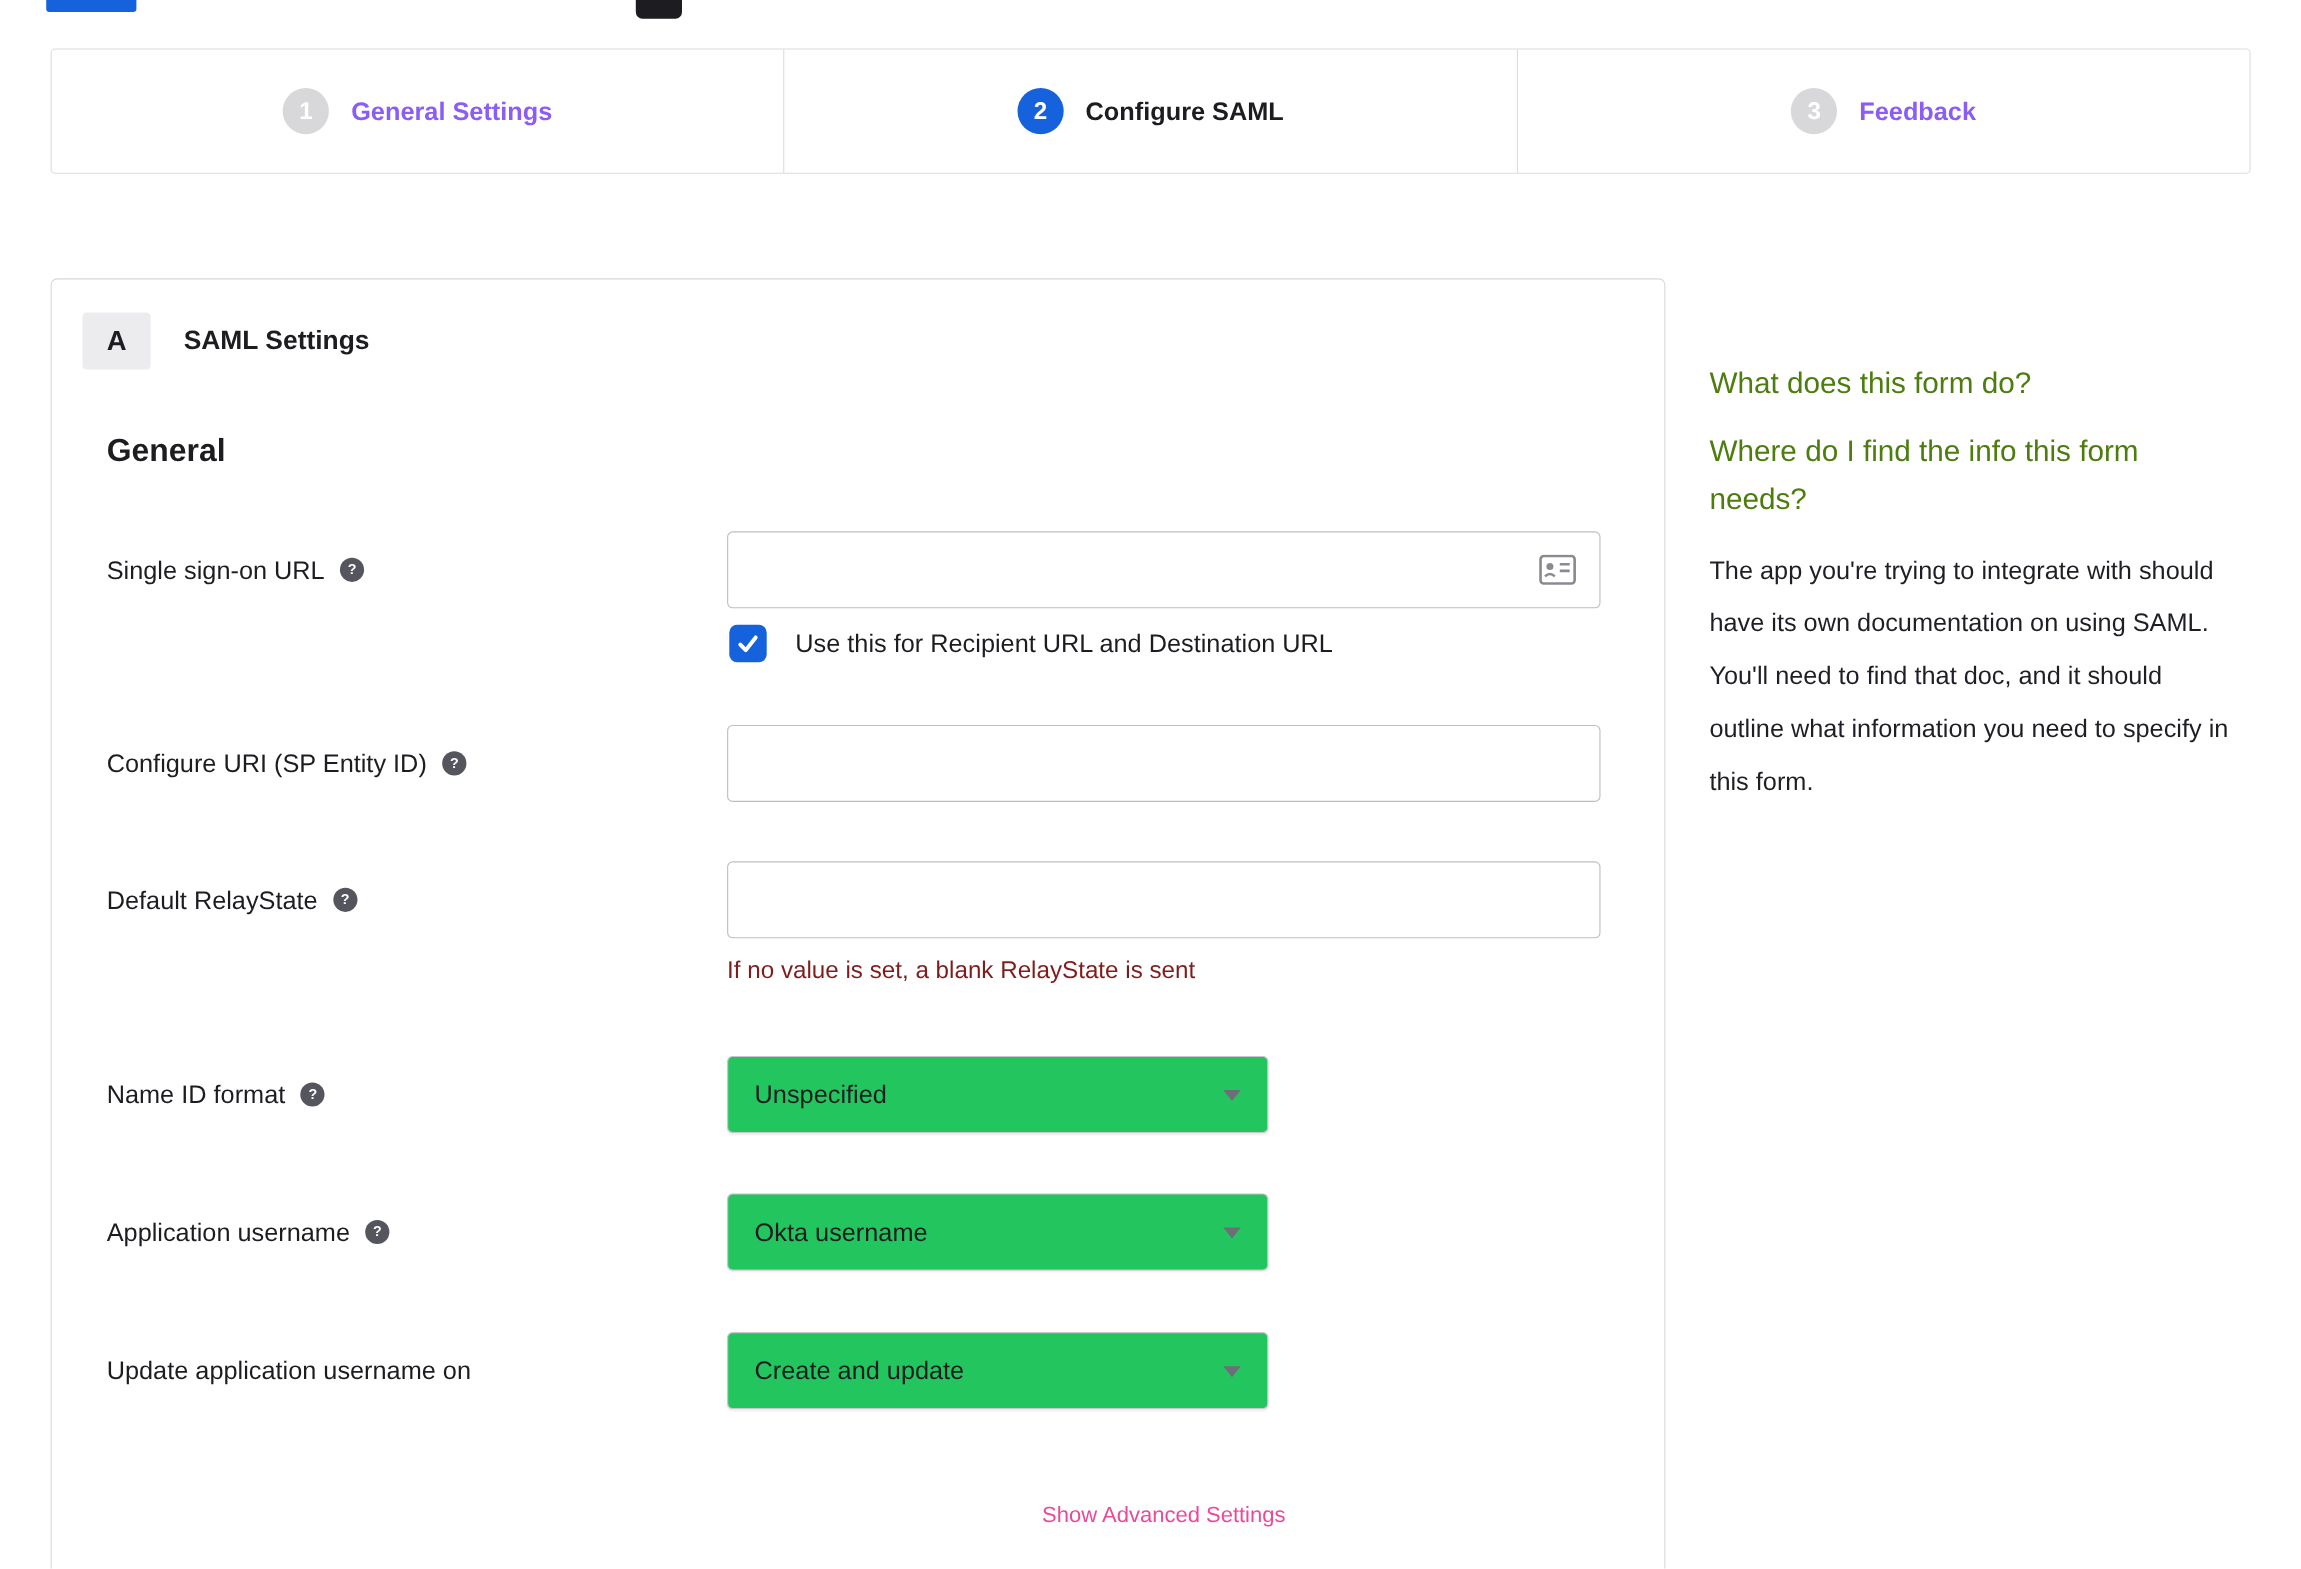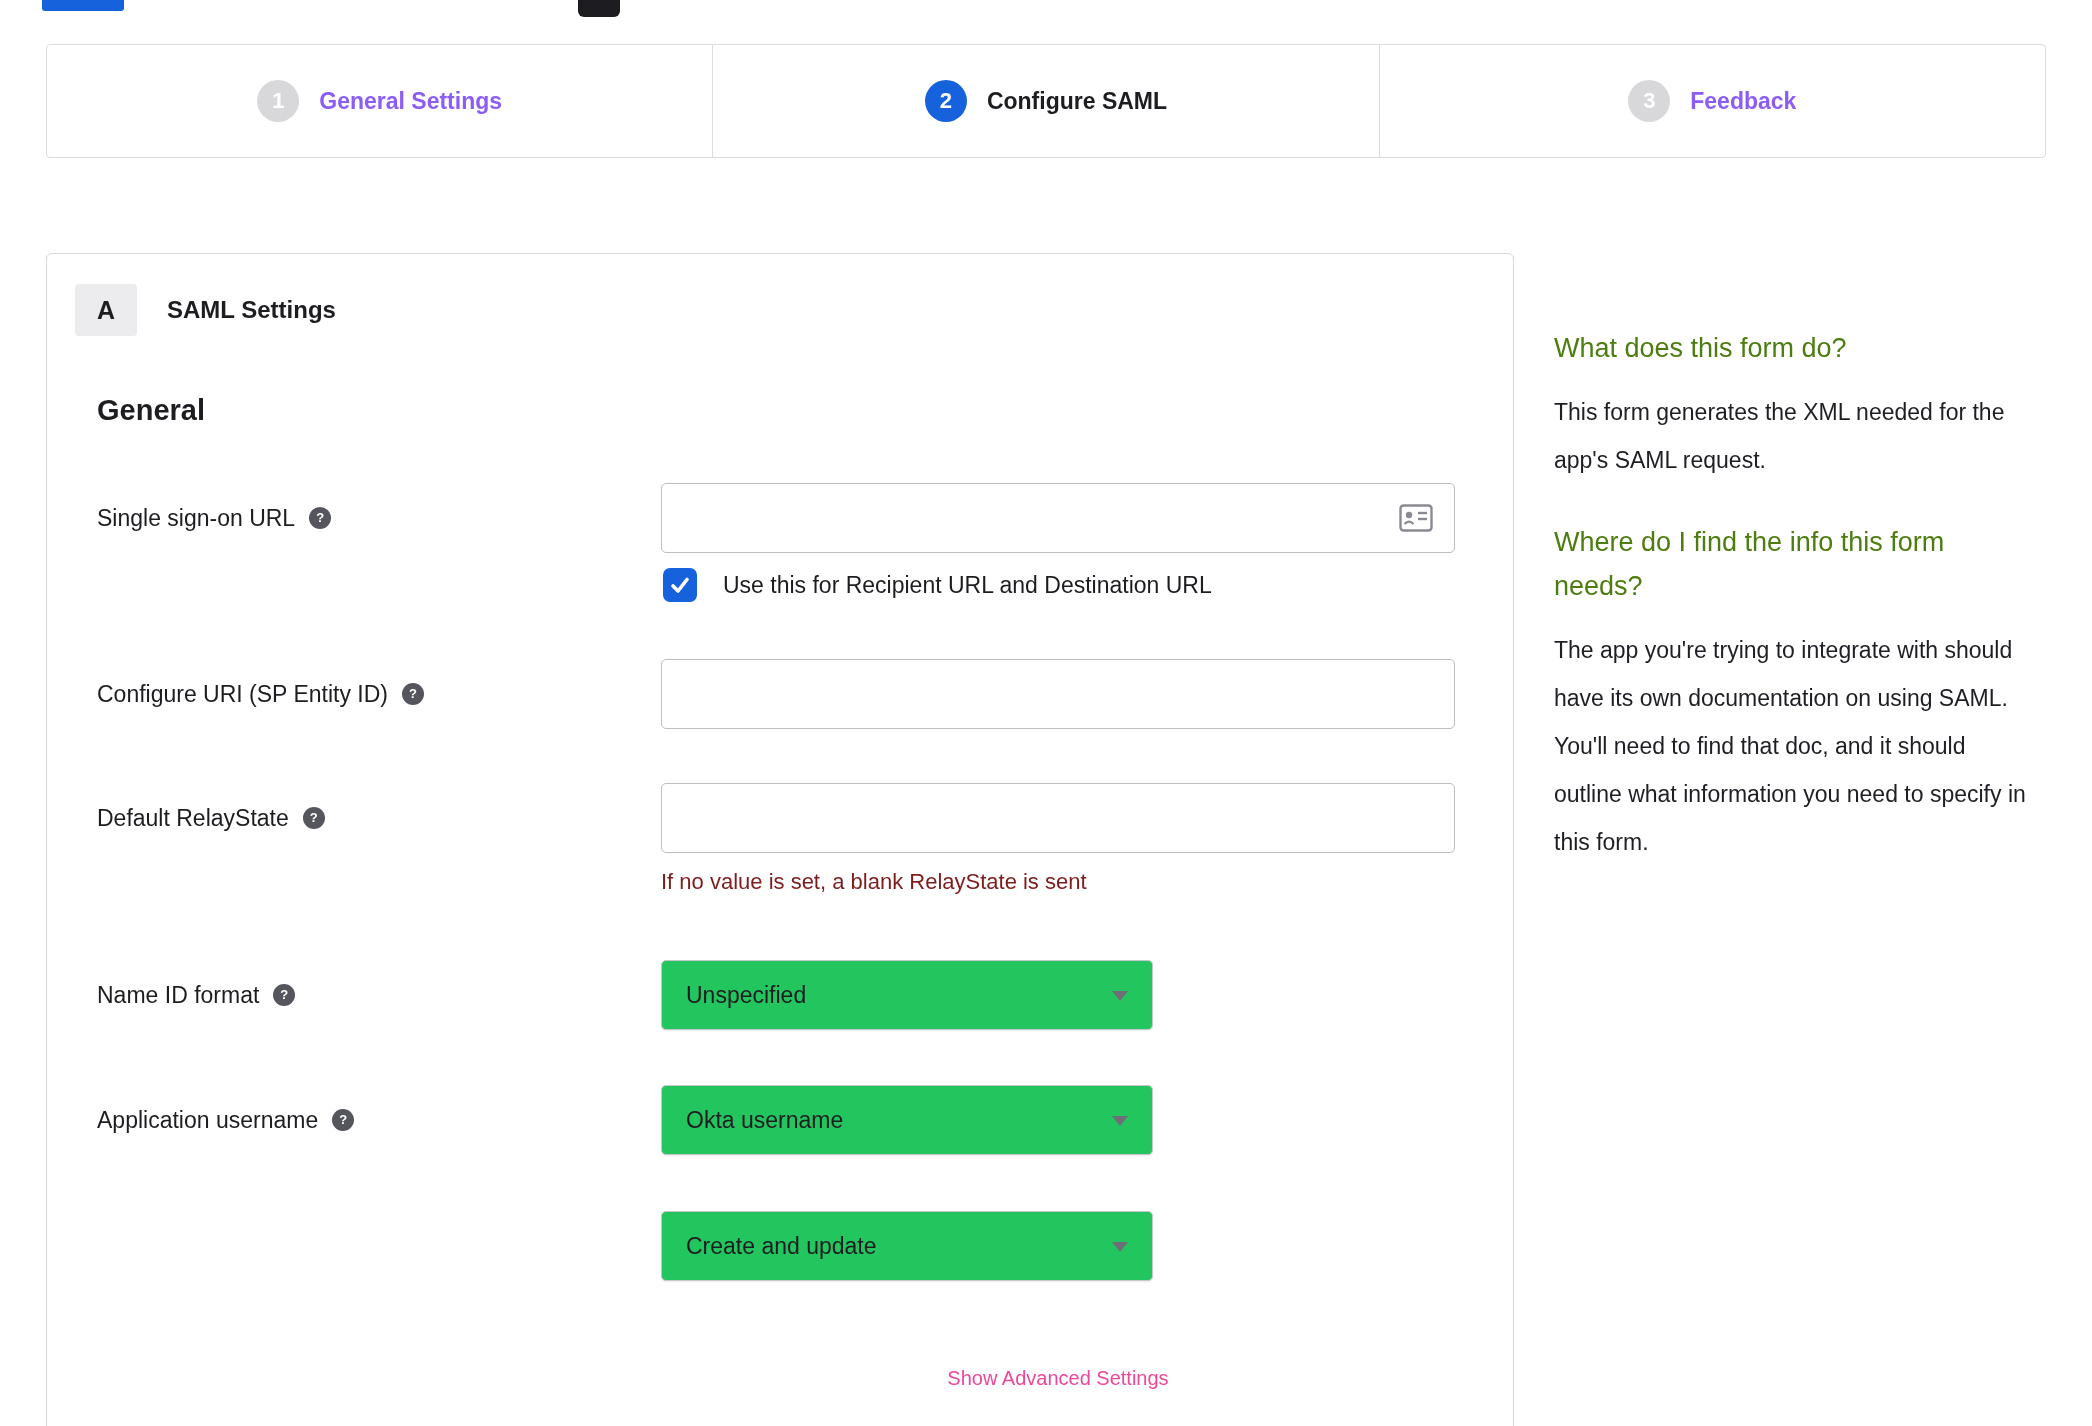--- a/index.html
+++ b/index.html
@@ -186,28 +186,30 @@
     </div>
 
     <div class="field-label lh70" style="top:831px;">
       <span>Application username</span><span class="help-icon">?</span>
     </div>
     <div class="select" style="top:831px;">
       <span>Okta username</span>
       <span class="select-caret"></span>
     </div>
 
+    <div class="field-label lh70" style="top:957px;">
+      <span>Update application username on</span>
+    </div>
     <div class="select" style="top:957px;">
       <span>Create and update</span>
       <span class="select-caret"></span>
     </div>
 
     <a class="advanced-link">Show Advanced Settings</a>
   </div>
 
   <aside class="help-sidebar">
     <div class="help-h">What does this form do?</div>
-    <p class="help-p">This form generates the XML needed for the app's SAML request.</p>
     <div class="help-h narrow">Where do I find the info this form needs?</div>
     <p class="help-p">The app you're trying to integrate with should have its own documentation on using SAML. You'll need to find that doc, and it should outline what information you need to specify in this form.</p>
   </aside>
 
 </div>
 
 </body></html>

